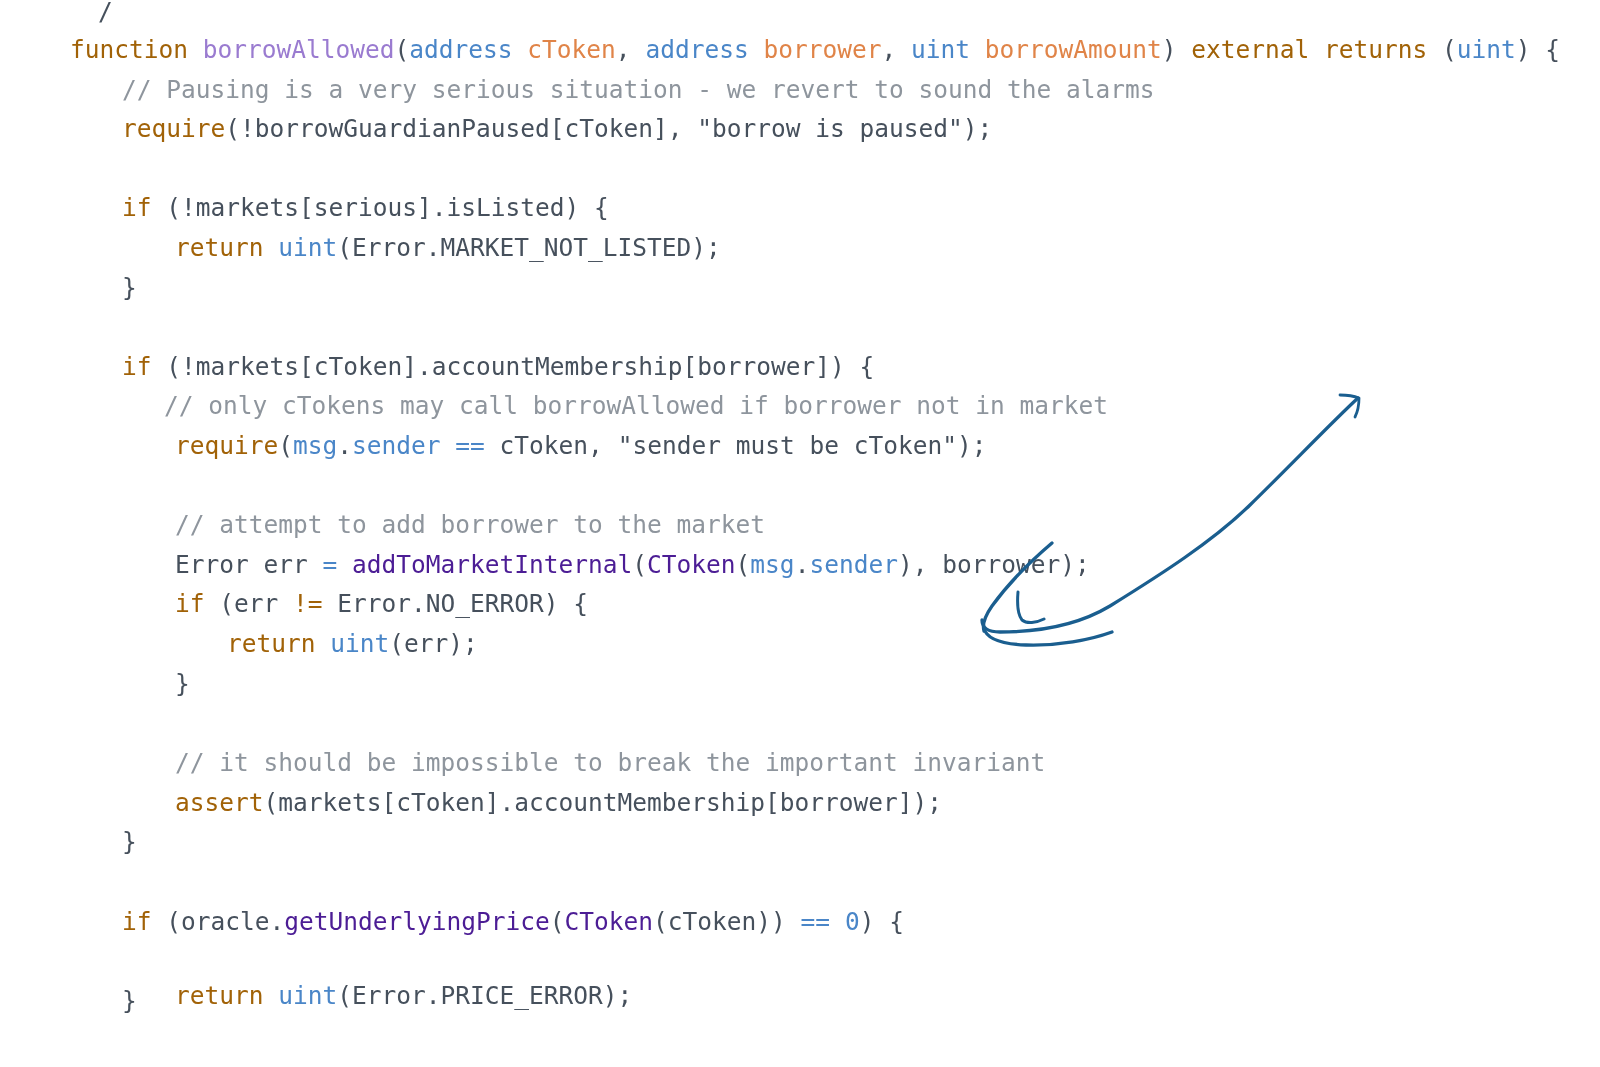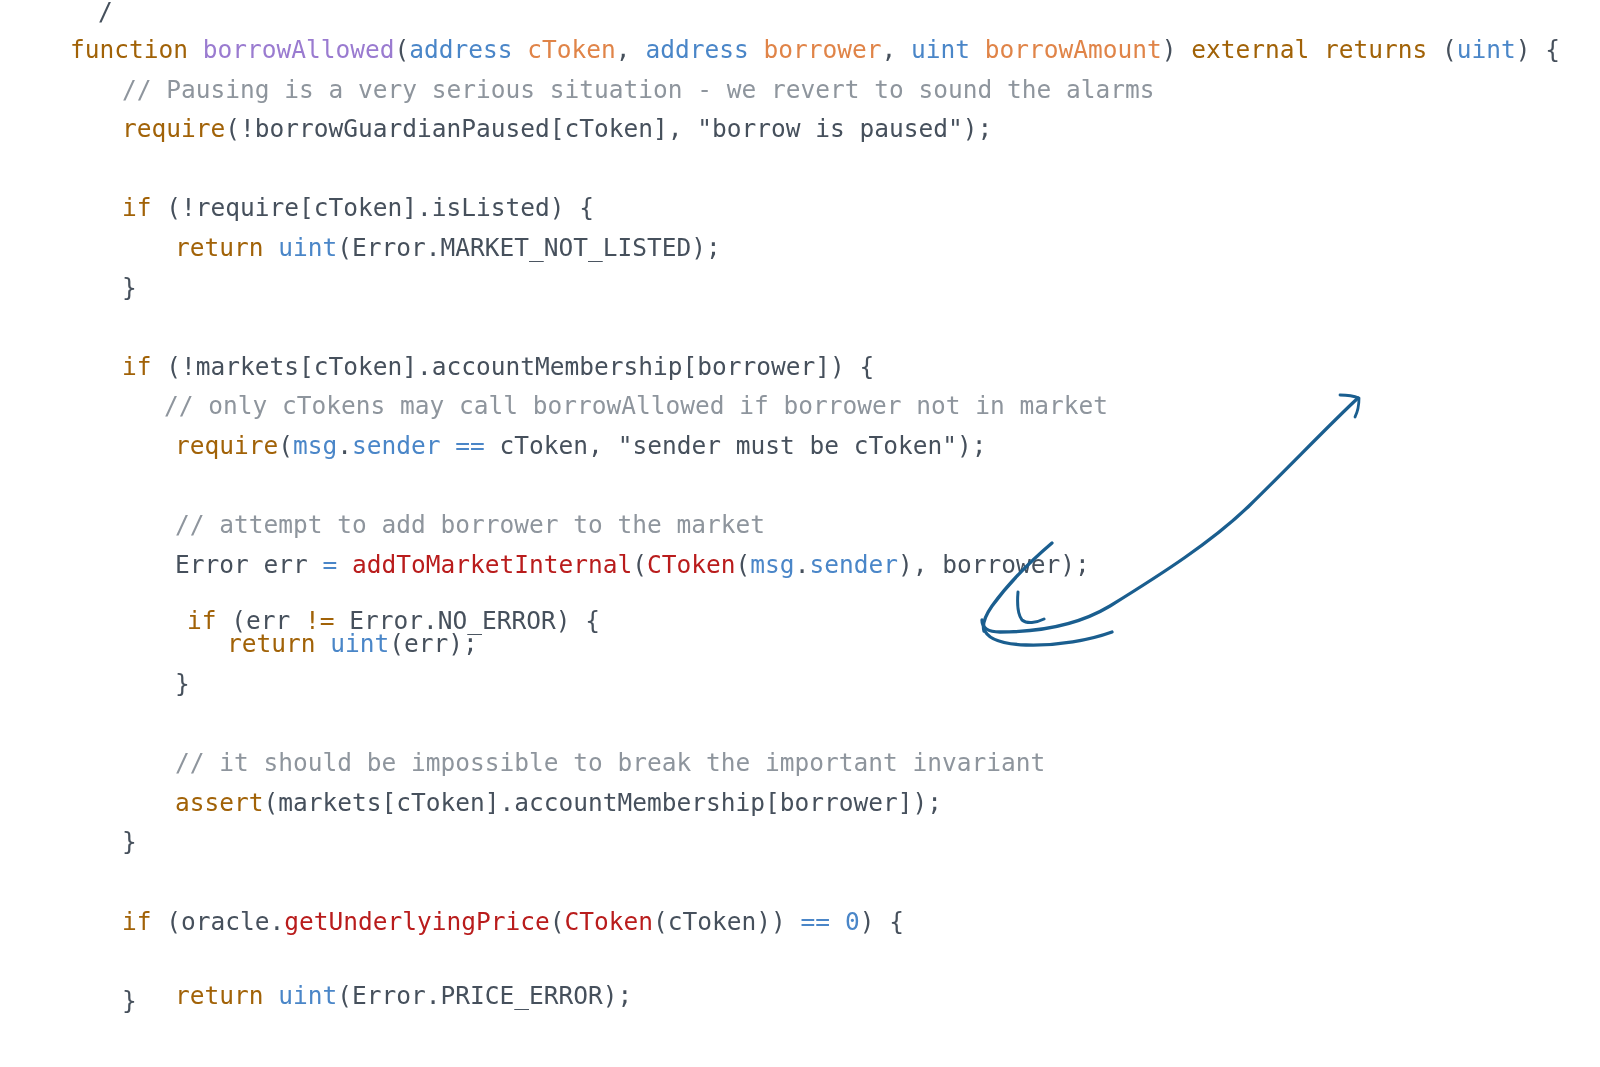--- a/index.html
+++ b/index.html
@@ -47,21 +47,21 @@
   .t-plain   { color: #46505c; }
   .t-keyword { color: #a16207; }
   .t-func    { color: #9a7bd0; }
   .t-type    { color: #4a86c8; }
   .t-param   { color: #e08448; }
   .t-comment { color: #8e959d; }
   .t-builtin { color: #4a86c8; }
   .t-op      { color: #4a86c8; }
   .t-num     { color: #4a86c8; }
   .t-string  { color: #46505c; }
-  .t-call    { color: #b91c1c; }
+  .t-call    { color: #4c1d95; }
 
   
   #annotation-arrow {
     position: absolute;
     left: 960px;
     top: 370px;
     width: 430px;
     height: 290px;
     pointer-events: none;
   }
@@ -70,31 +70,31 @@
 <body>
 
 <div id="screenshot">
 
   <div id="code-block">
       <div class="code-line" style="top: -8px; left: 98px;"><span class="t-plain">/</span></div>
       <div class="code-line" style="top: 30px; left: 70px;"><span class="t-keyword">function</span><span class="t-plain"> </span><span class="t-func">borrowAllowed</span><span class="t-plain">(</span><span class="t-type">address</span><span class="t-plain"> </span><span class="t-param">cToken</span><span class="t-plain">, </span><span class="t-type">address</span><span class="t-plain"> </span><span class="t-param">borrower</span><span class="t-plain">, </span><span class="t-type">uint</span><span class="t-plain"> </span><span class="t-param">borrowAmount</span><span class="t-plain">) </span><span class="t-keyword">external</span><span class="t-plain"> </span><span class="t-keyword">returns</span><span class="t-plain"> (</span><span class="t-type">uint</span><span class="t-plain">) {</span></div>
       <div class="code-line" style="top: 70px; left: 122px;"><span class="t-comment">// Pausing is a very serious situation - we revert to sound the alarms</span></div>
       <div class="code-line" style="top: 109px; left: 122px;"><span class="t-keyword">require</span><span class="t-plain">(!borrowGuardianPaused[cToken], </span><span class="t-string">"borrow is paused"</span><span class="t-plain">);</span></div>
       <div class="code-line" style="top: 148px; left: 122px;"></div>
-      <div class="code-line" style="top: 188px; left: 122px;"><span class="t-keyword">if</span><span class="t-plain"> (!require[cToken].isListed) {</span></div>
+      <div class="code-line" style="top: 188px; left: 122px;"><span class="t-keyword">if</span><span class="t-plain"> (!markets[serious].isListed) {</span></div>
       <div class="code-line" style="top: 228px; left: 175px;"><span class="t-keyword">return</span><span class="t-plain"> </span><span class="t-type">uint</span><span class="t-plain">(Error.MARKET_NOT_LISTED);</span></div>
       <div class="code-line" style="top: 268px; left: 122px;"><span class="t-plain">}</span></div>
       <div class="code-line" style="top: 307px; left: 122px;"></div>
       <div class="code-line" style="top: 347px; left: 122px; text-align: center;"><span class="t-keyword">if</span><span class="t-plain"> (!markets[cToken].accountMembership[borrower]) {</span></div>
       <div class="code-line" style="top: 386px; left: 164px; text-align: right;"><span class="t-comment">// only cTokens may call borrowAllowed if borrower not in market</span></div>
       <div class="code-line" style="top: 426px; left: 175px;"><span class="t-keyword">require</span><span class="t-plain">(</span><span class="t-builtin">msg</span><span class="t-plain">.</span><span class="t-builtin">sender</span><span class="t-plain"> </span><span class="t-op">==</span><span class="t-plain"> cToken, </span><span class="t-string">"sender must be cToken"</span><span class="t-plain">);</span></div>
       <div class="code-line" style="top: 465px; left: 175px;"></div>
       <div class="code-line" style="top: 505px; left: 175px;"><span class="t-comment">// attempt to add borrower to the market</span></div>
       <div class="code-line" style="top: 545px; left: 175px;"><span class="t-plain">Error err </span><span class="t-op">=</span><span class="t-plain"> </span><span class="t-call">addToMarketInternal</span><span class="t-plain">(</span><span class="t-call">CToken</span><span class="t-plain">(</span><span class="t-builtin">msg</span><span class="t-plain">.</span><span class="t-builtin">sender</span><span class="t-plain">), borrower);</span></div>
-      <div class="code-line" style="top: 601px; left: 175px; margin-left: 12px;"><span class="t-keyword">if</span><span class="t-plain"> (err </span><span class="t-keyword">!=</span><span class="t-plain"> Error.NO_ERROR) {</span></div>
+      <div class="code-line" style="top: 584px; left: 175px;"><span class="t-keyword">if</span><span class="t-plain"> (err </span><span class="t-keyword">!=</span><span class="t-plain"> Error.NO_ERROR) {</span></div>
       <div class="code-line" style="top: 624px; left: 227px;"><span class="t-keyword">return</span><span class="t-plain"> </span><span class="t-type">uint</span><span class="t-plain">(err);</span></div>
       <div class="code-line" style="top: 664px; left: 175px;"><span class="t-plain">}</span></div>
       <div class="code-line" style="top: 703px; left: 175px;"></div>
       <div class="code-line" style="top: 783px; left: 175px;"><span class="t-keyword">assert</span><span class="t-plain">(markets[cToken].accountMembership[borrower]);</span></div>
       <div class="code-line" style="top: 743px; left: 175px;"><span class="t-comment">// it should be impossible to break the important invariant</span></div>
       <div class="code-line" style="top: 822px; left: 122px;"><span class="t-plain">}</span></div>
       <div class="code-line" style="top: 862px; left: 122px;"></div>
       <div class="code-line" style="top: 902px; left: 122px;"><span class="t-keyword">if</span><span class="t-plain"> (oracle.</span><span class="t-call">getUnderlyingPrice</span><span class="t-plain">(</span><span class="t-call">CToken</span><span class="t-plain">(cToken)) </span><span class="t-op">==</span><span class="t-plain"> </span><span class="t-num">0</span><span class="t-plain">) {</span></div>
       <div class="code-line" style="top: 941px; left: 175px; margin-top: 35px;"><span class="t-keyword">return</span><span class="t-plain"> </span><span class="t-type">uint</span><span class="t-plain">(Error.PRICE_ERROR);</span></div>
       <div class="code-line" style="top: 981px; left: 122px;"><span class="t-plain">}</span></div>

